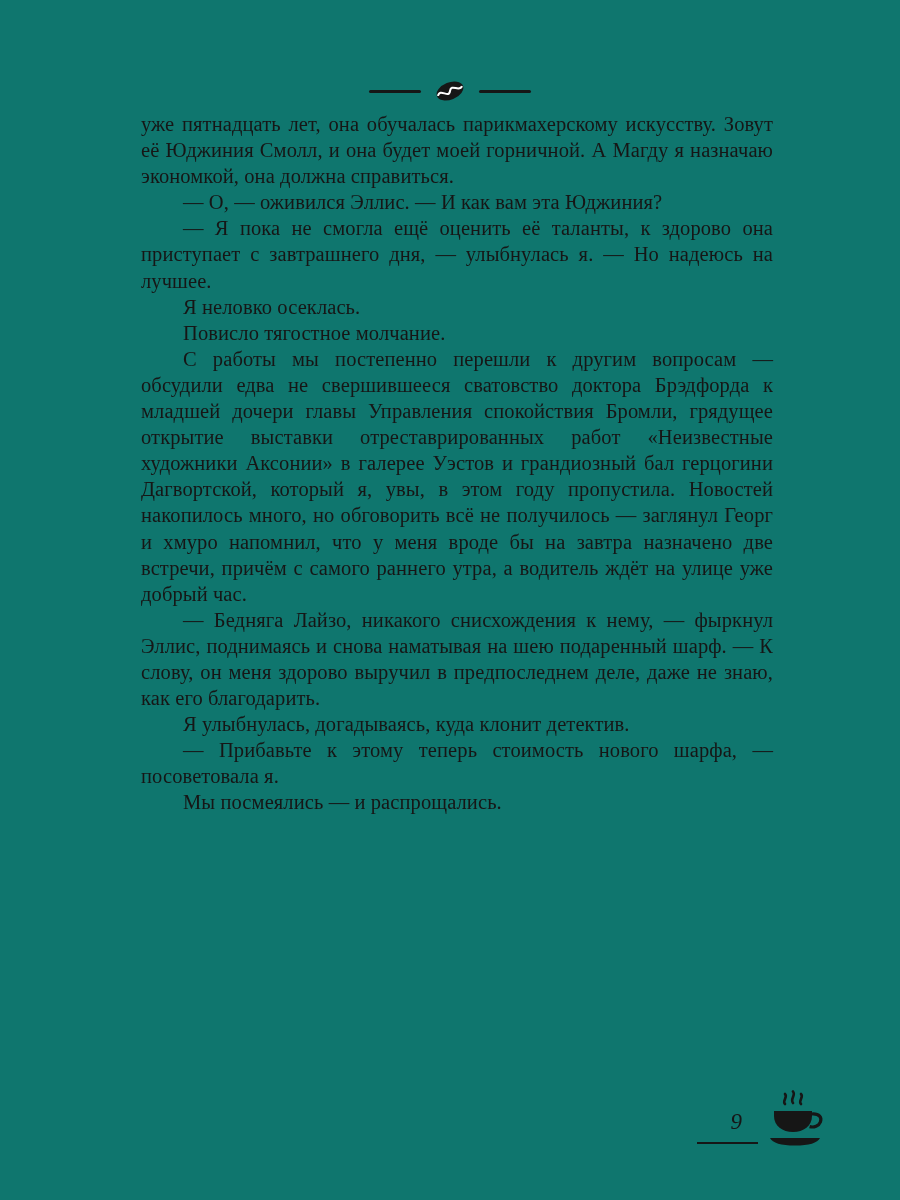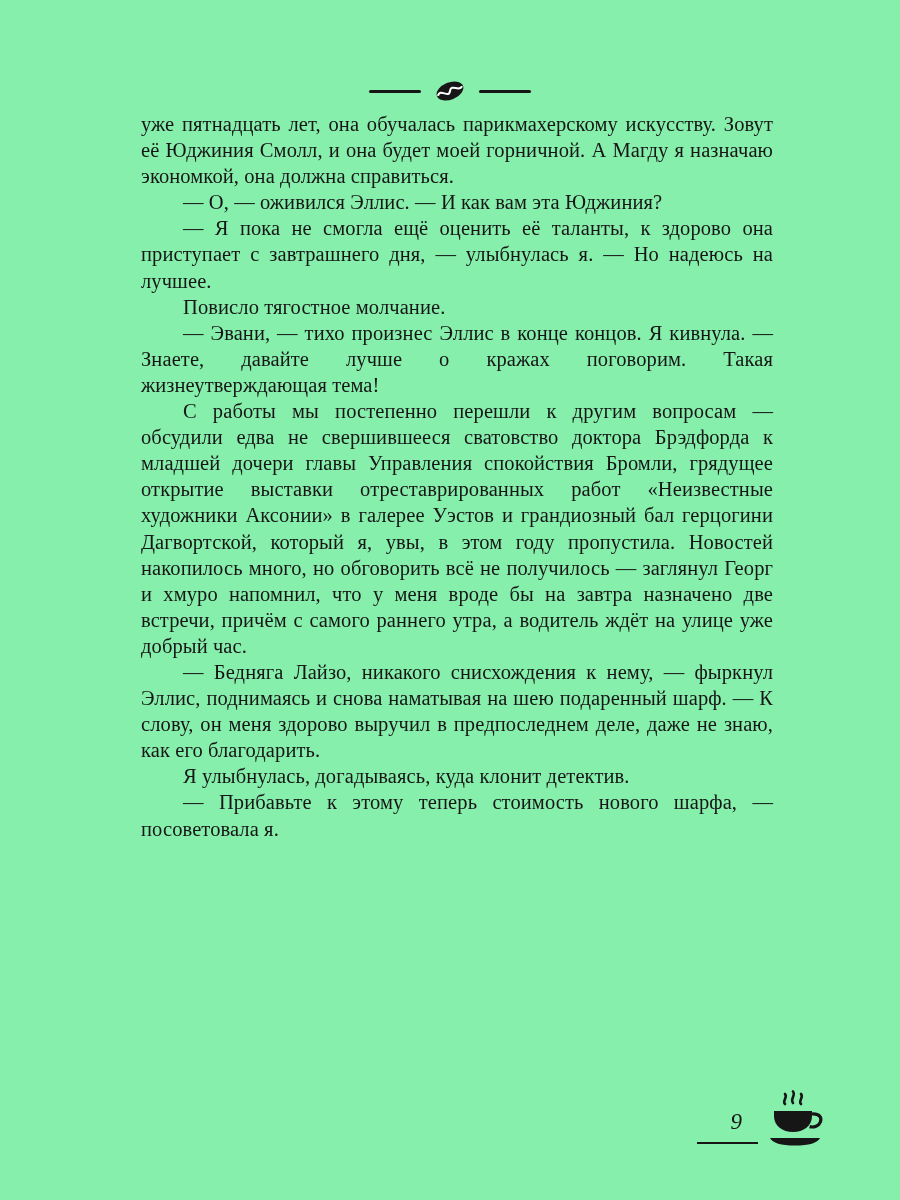--- a/index.html
+++ b/index.html
@@ -8,21 +8,21 @@
     height: 1200px;
     background: #ffffff;
     font-family: "Liberation Serif", "DejaVu Serif", serif;
     color: #161616;
   }
   .page {
     position: relative;
     width: 900px;
     height: 1200px;
     overflow: hidden;
-    background: #86efac;
+    background: #0f766e;
   }
   
   .ornament {
     position: absolute;
     top: 78px;
     left: 0;
     width: 100%;
     display: flex;
     justify-content: center;
     align-items: center;
@@ -90,26 +90,27 @@
         </g>
       </svg>
     </span>
     <span class="orn-line"></span>
   </div>
 
   <div class="text-block">
       <p class="noindent">уже пятнадцать лет, она обучалась парикмахерскому искусству. Зовут её Юджиния Смолл, и она будет моей горничной. А Магду я назначаю экономкой, она должна справиться.</p>
       <p>— О, — оживился Эллис. — И как вам эта Юджиния?</p>
       <p>— Я пока не смогла ещё оценить её таланты, к здорово она приступает с завтрашнего дня, — улыбнулась я. — Но надеюсь на лучшее.</p>
+      <p>Я неловко осеклась.</p>
       <p>Повисло тягостное молчание.</p>
-      <p>— Эвани, — тихо произнес Эллис в конце концов. Я кивнула. — Знаете, давайте лучше о кражах поговорим. Такая жизнеутверждающая тема!</p>
       <p>С работы мы постепенно перешли к другим вопросам — обсудили едва не свершившееся сватовство доктора Брэдфорда к младшей дочери главы Управления спокойствия Бромли, грядущее открытие выставки отреставрированных работ «Неизвестные художники Аксонии» в галерее Уэстов и грандиозный бал герцогини Дагвортской, который я, увы, в этом году пропустила. Новостей накопилось много, но обговорить всё не получилось — заглянул Георг и хмуро напомнил, что у меня вроде бы на завтра назначено две встречи, причём с самого раннего утра, а водитель ждёт на улице уже добрый час.</p>
       <p>— Бедняга Лайзо, никакого снисхождения к нему, — фыркнул Эллис, поднимаясь и снова наматывая на шею подаренный шарф. — К слову, он меня здорово выручил в предпоследнем деле, даже не знаю, как его благодарить.</p>
       <p>Я улыбнулась, догадываясь, куда клонит детектив.</p>
       <p>— Прибавьте к этому теперь стоимость нового шарфа, — посоветовала я.</p>
+      <p>Мы посмеялись — и распрощались.</p>
     </div>
 
   <div class="footer">
     <span class="page-num">9</span>
     <span class="cup">
       <svg width="58" height="60" viewBox="0 0 58 60">
         <g stroke="#161616" stroke-width="2.6" fill="none" stroke-linecap="round">
           <path d="M19 4 c3.2 3.2 -3.2 6.8 0 10"></path>
           <path d="M27 1.5 c3.2 3.6 -3.2 7.6 0 11.5"></path>
           <path d="M35 4 c3.2 3.2 -3.2 6.8 0 10"></path>

